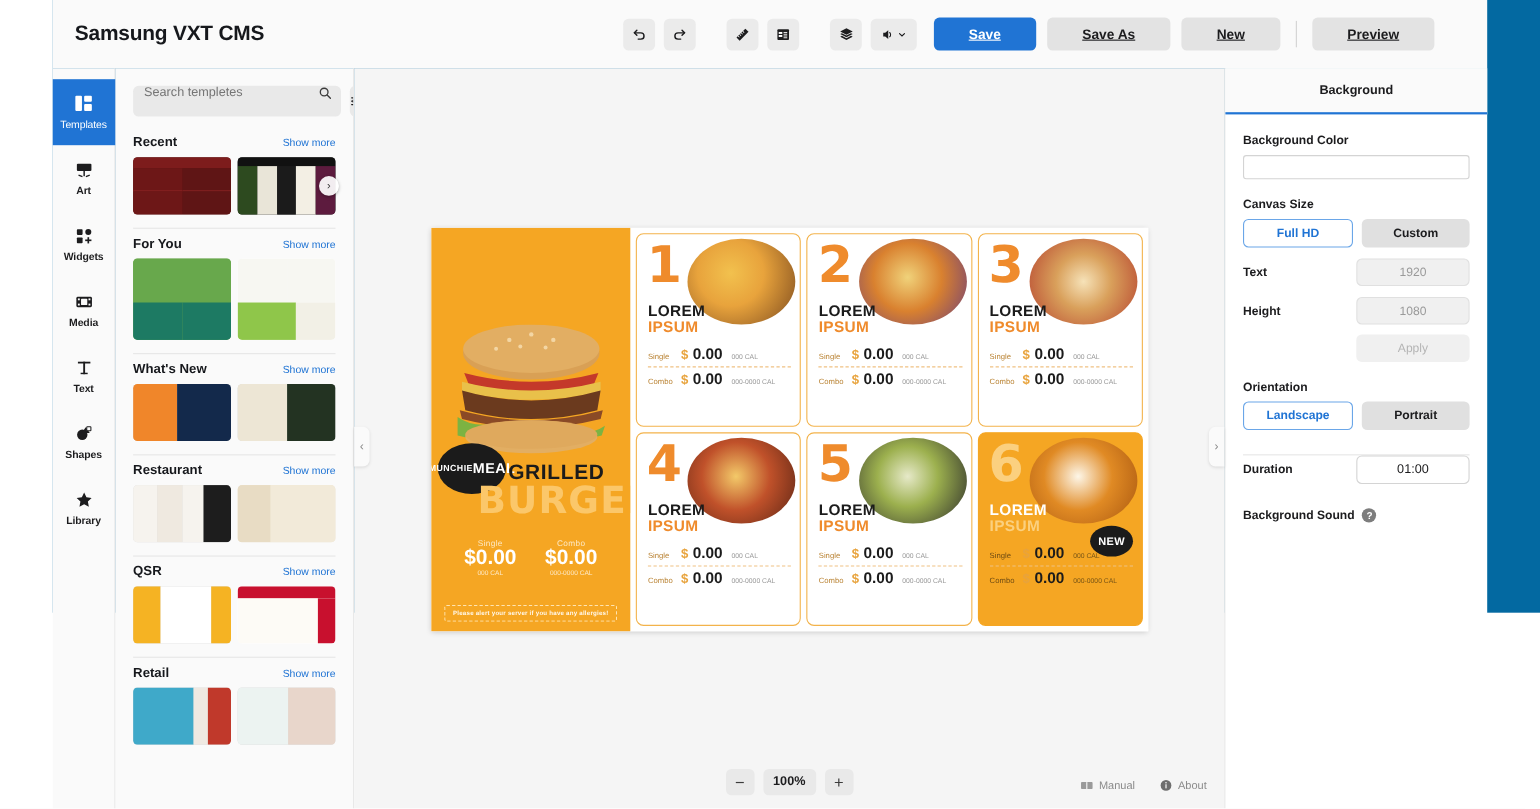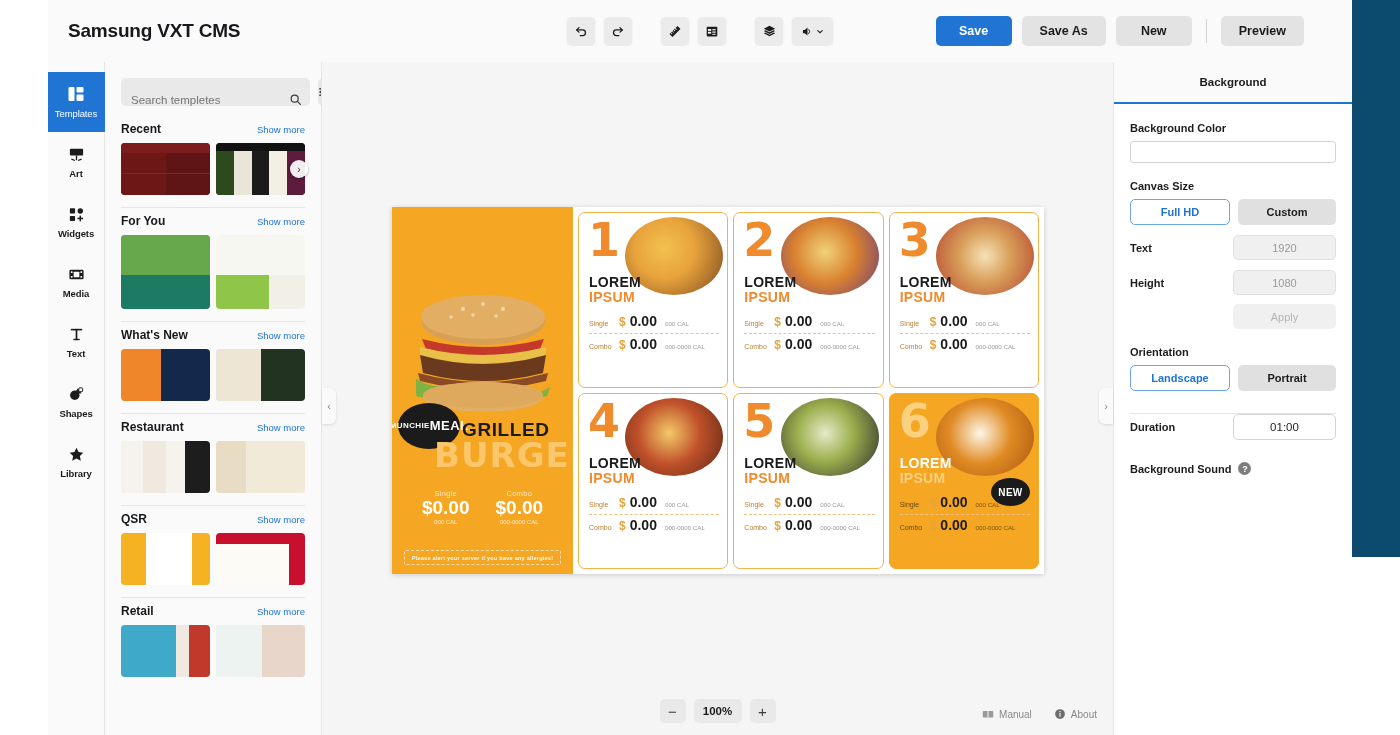--- a/index.html
+++ b/index.html
@@ -2,21 +2,21 @@
 <html><head>
 <meta charset="utf-8">
 <style>
   * { box-sizing: border-box; margin: 0; padding: 0; }
   html, body {
     width: 1400px; height: 735px;
     font-family: "Liberation Sans", sans-serif;
     background: #ffffff;
     overflow: hidden;
   }
-  #app { position: relative; width: 1400px; height: 557px; background: #0c4a6e; }
+  #app { position: relative; width: 1400px; height: 557px; background: #0369a1; }
 
   
   .header {
     position: absolute; left: 48px; top: 0; width: 1304px; height: 62px;
     background: #fafafa;
     display: flex; align-items: center;
   }
   .app-title {
     margin-left: 20px; font-size: 19px; font-weight: 700; color: #16181c;
     letter-spacing: -0.2px; white-space: nowrap;
@@ -31,21 +31,21 @@
     color: #1c1c1e; cursor: pointer; border: none;
   }
   .tb-gap { width: 12px; }
   .tb-btn.wide { width: 42px; gap: 2px; }
   .header-right {
     position: absolute; right: 48px; display: flex; align-items: center; gap: 10px;
   }
   .btn {
     height: 30px; border-radius: 5px; font-size: 12.5px; font-weight: 700;
     display: flex; align-items: center; justify-content: center; cursor: pointer;
-    border: none; padding: 0 18px; white-space: nowrap;
+    border: none; padding: 0 32px; white-space: nowrap; text-decoration: underline;
   }
   .btn-primary { background: #2074d4; color: #fff; min-width: 76px; }
   .btn-secondary { background: #e3e3e3; color: #1c1c1e; min-width: 76px; }
   .divider-v { width: 1px; height: 24px; background: #d2d2d2; margin: 0 4px; }
 
   
   .rail {
     position: absolute; left: 48px; top: 62px; width: 57px; height: 673px;
     background: #fafafa; border-right: 1px solid #e6e6e6;
     display: flex; flex-direction: column; align-items: center; padding-top: 10px;
@@ -60,21 +60,21 @@
   .rail-item.active .rail-label { color: #fff; font-weight: 400; }
 
   
   .panel {
     position: absolute; left: 105px; top: 62px; width: 217px; height: 673px;
     background: #fafafa; border-right: 1px solid #e6e6e6; overflow: hidden;
   }
   .search-row { display: flex; align-items: center; gap: 8px; padding: 16px 14px 10px 16px; }
   .search-box {
     flex: 1; height: 28px; background: #e9e9e9; border-radius: 5px;
-    display: flex; align-items: flex-end; padding: 0 8px 0 10px; gap: 4px;
+    display: flex; align-items: flex-start; padding: 0 8px 0 10px; gap: 4px;
   }
   .search-box input {
     flex: 1; border: none; background: transparent; outline: none;
     font-size: 11.5px; color: #5d5d5d; font-family: "Liberation Sans", sans-serif;
   }
   .filter-btn {
     width: 28px; height: 28px; background: #e9e9e9; border-radius: 5px;
     display: flex; align-items: center; justify-content: center; cursor: pointer;
   }
   .tpl-section { padding: 6px 16px 0 16px; }

